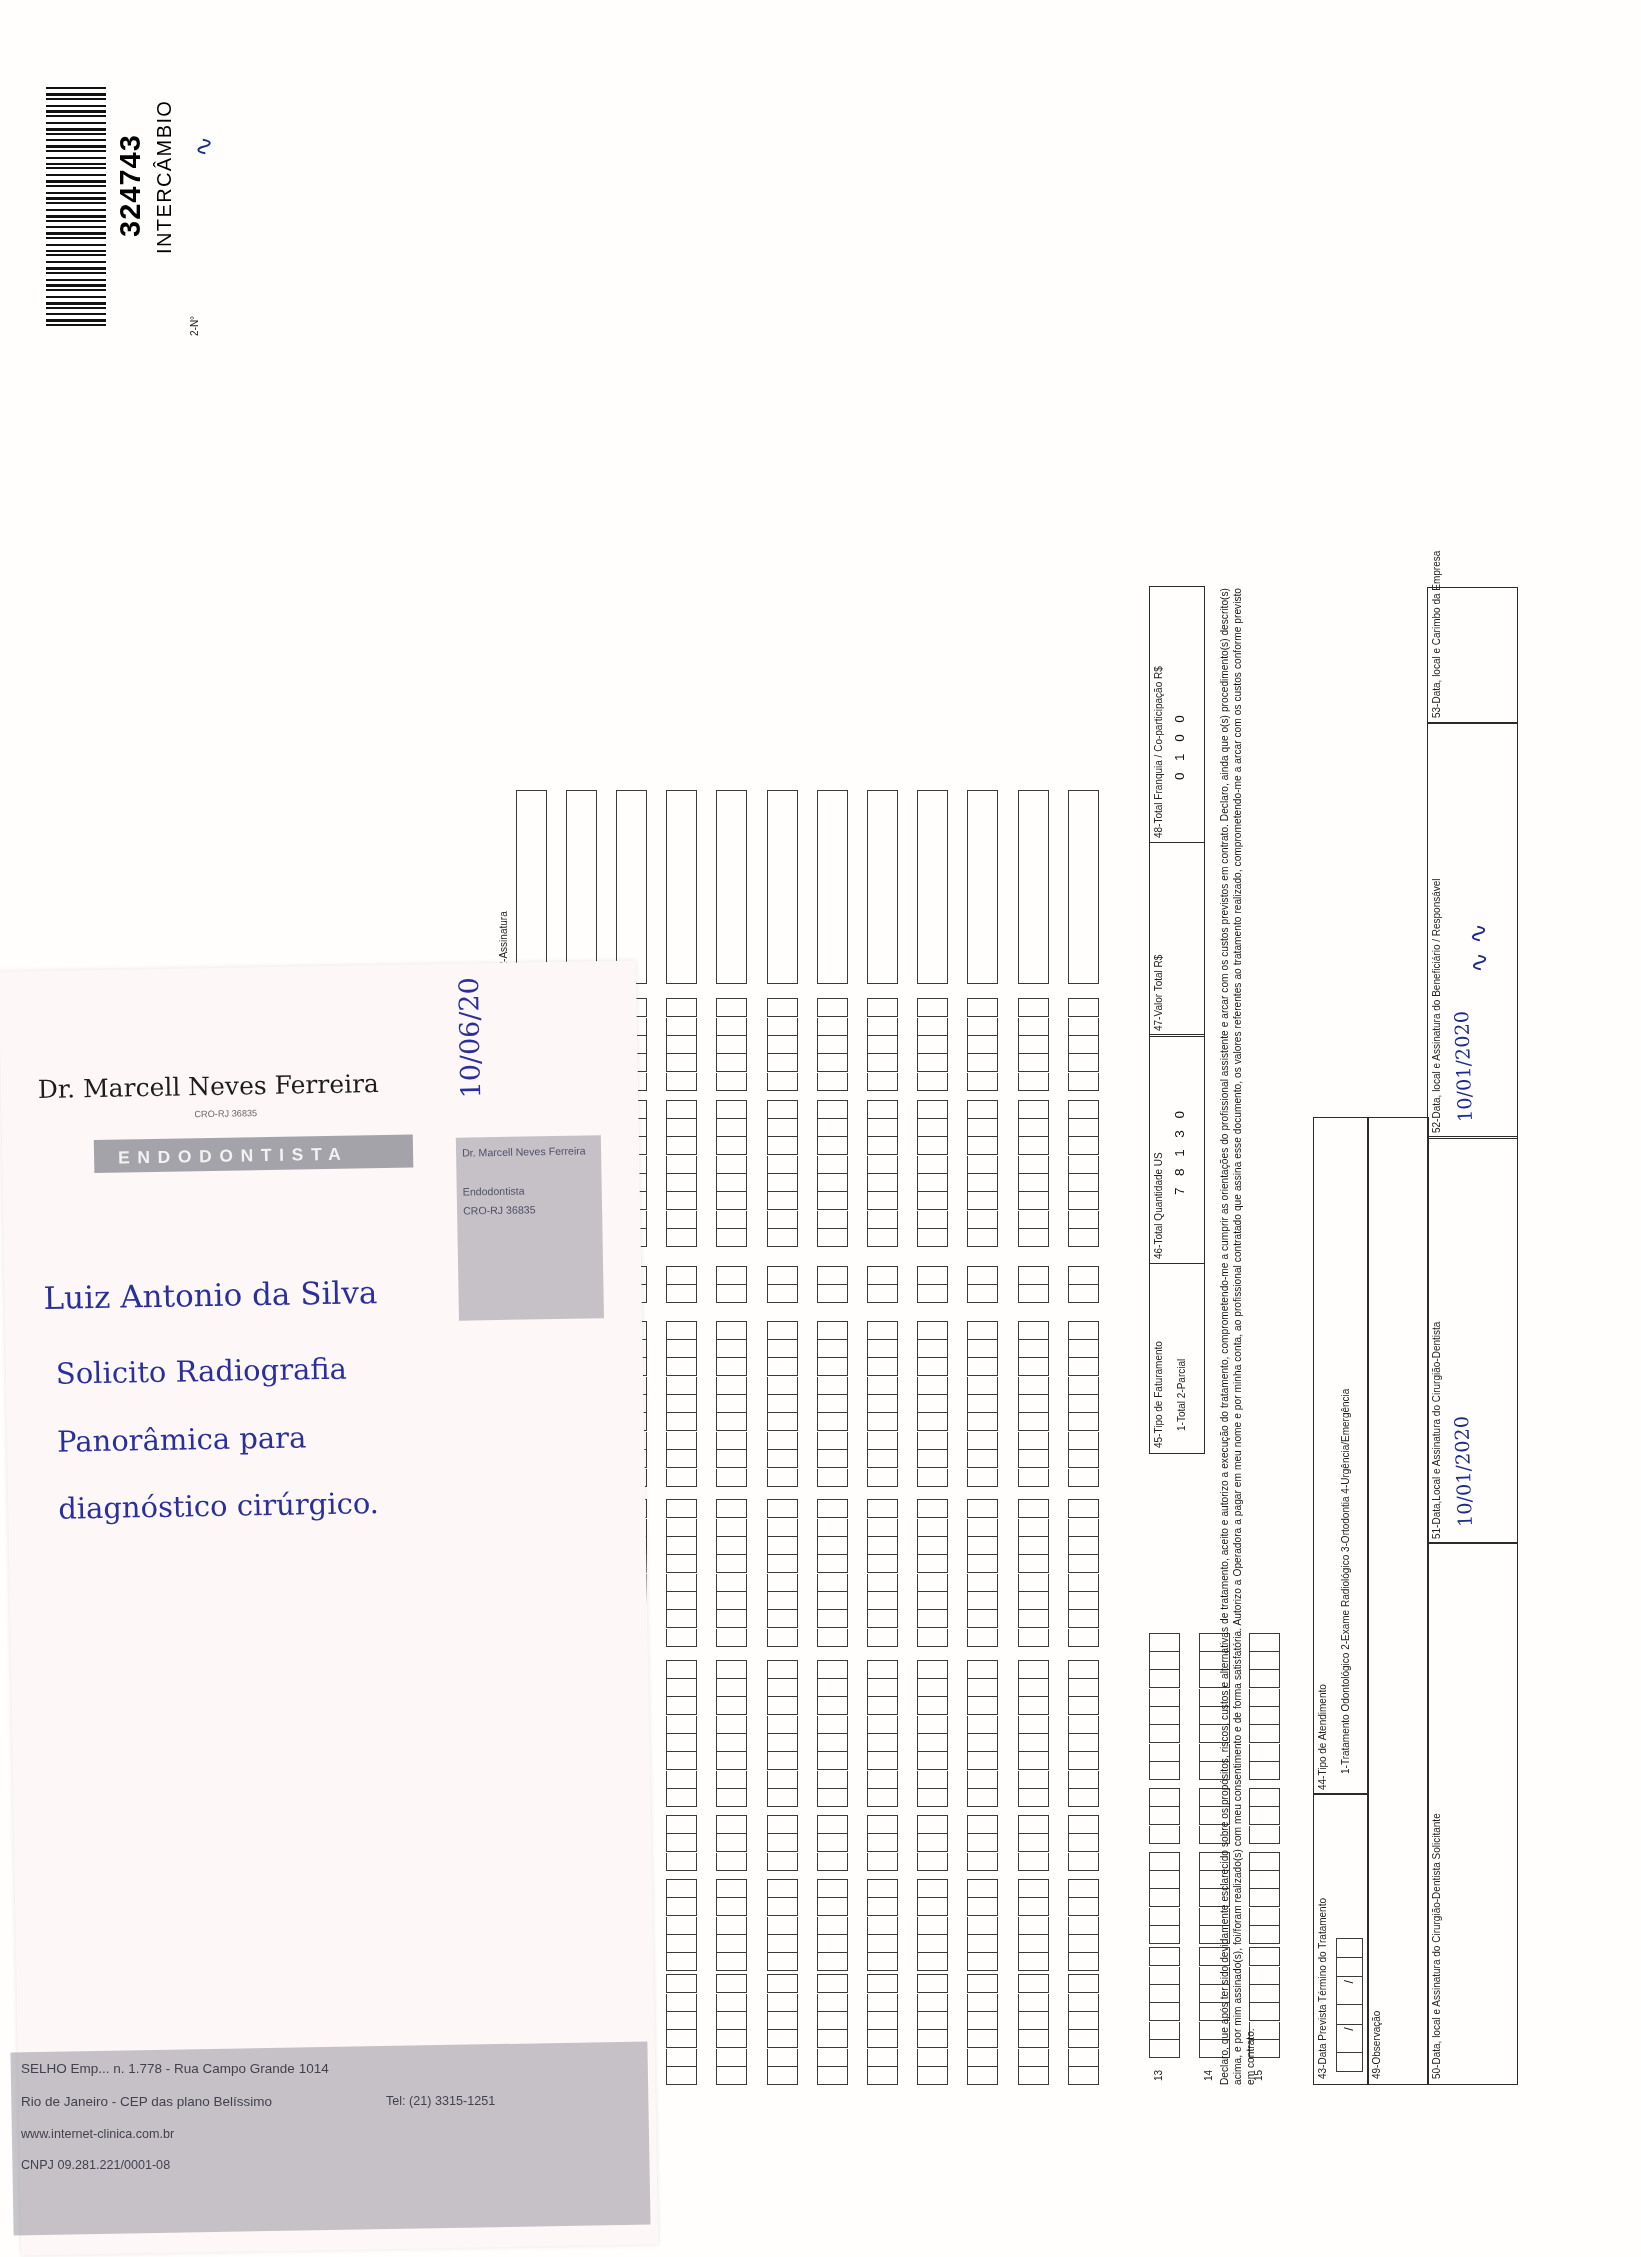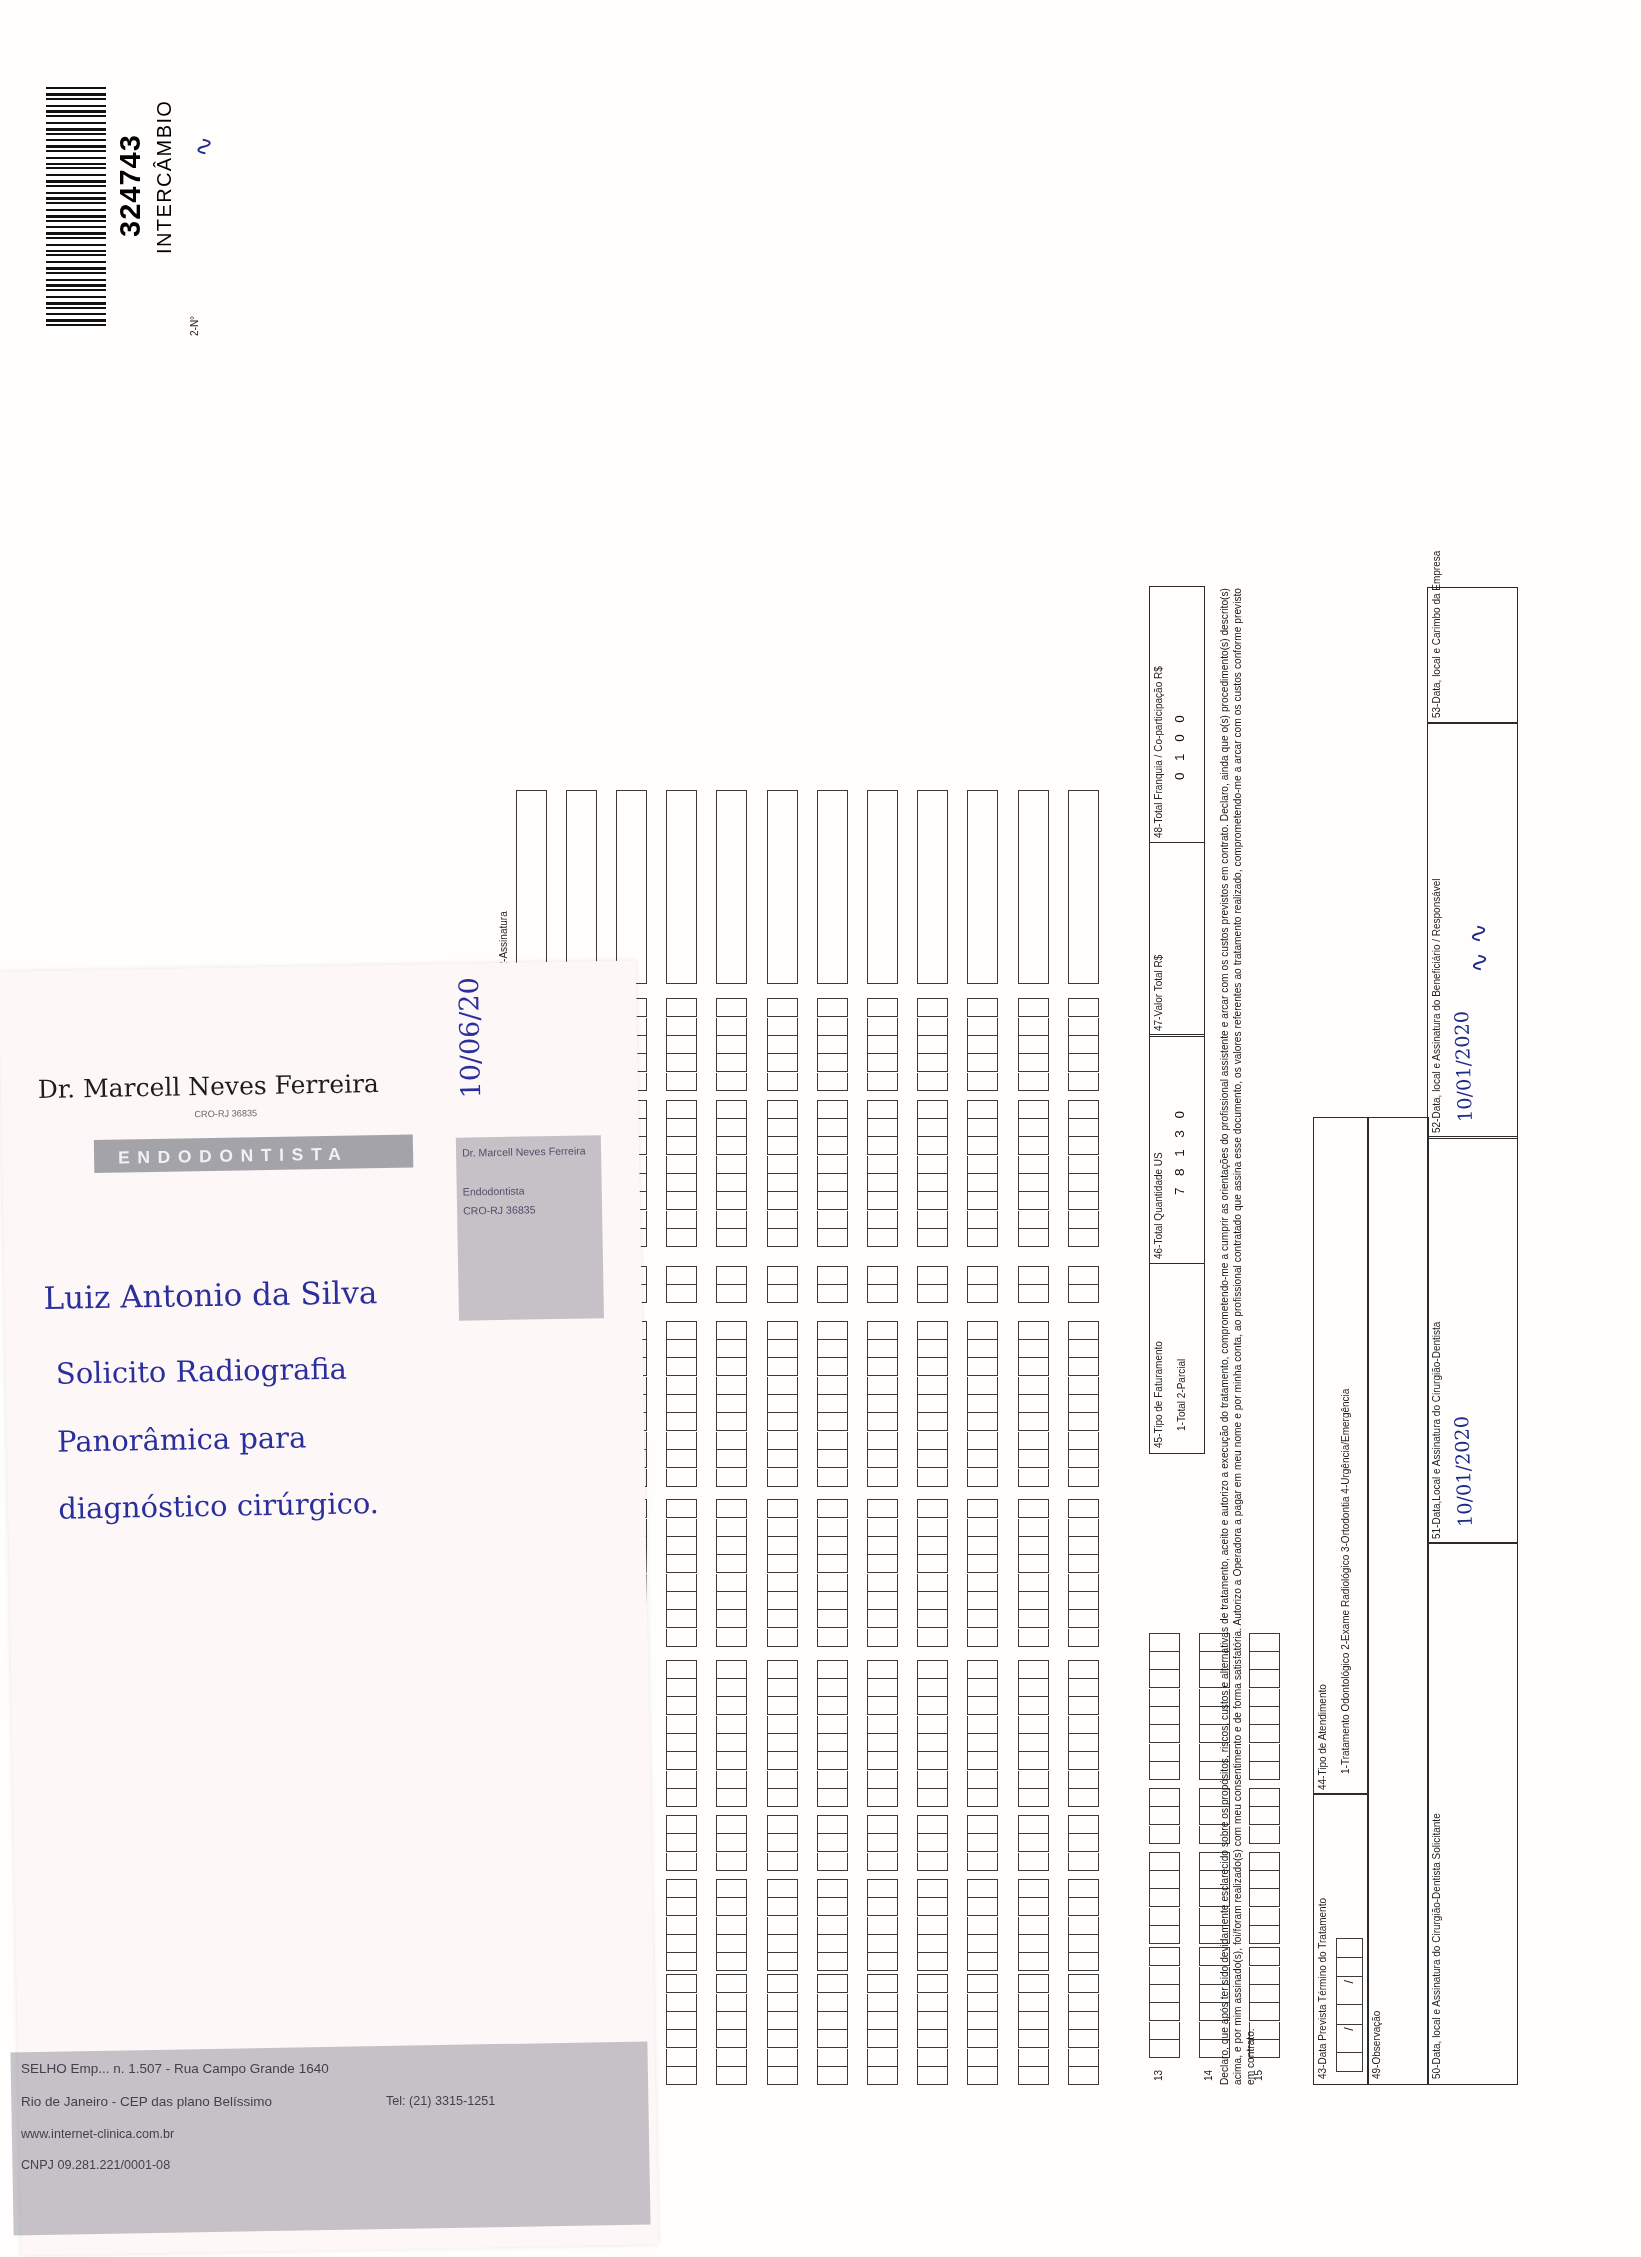--- a/index.html
+++ b/index.html
@@ -1014,19 +1014,19 @@
     <div class="notehand" style="left:50px;top:521px;font-size:29px;">diagnóstico cirúrgico.</div>
     <div class="notehand" style="left:454px;top:135px;font-size:27px;transform:rotate(-90deg);transform-origin:left top;">10/06/20</div>
 
     <div class="blk" style="left:454px;top:174px;width:145px;height:183px;opacity:.35;"></div>
     <div class="stamp" style="left:460px;top:183px;width:135px;">Dr. Marcell Neves Ferreira</div>
     <div class="stamp" style="left:460px;top:222px;">Endodontista</div>
     <div class="stamp" style="left:460px;top:241px;">CRO-RJ 36835</div>
   </div>
 
   <div class="blk" style="left:11.6px;top:2047px;width:637px;height:183px;opacity:.35;transform:rotate(-1deg);"></div>
-  <div class="stamp" style="left:21px;top:2062px;font-size:13.5px;color:#2a2a3a;">SELHO Emp... n. 1.507 - Rua Campo Grande 1640</div>
+  <div class="stamp" style="left:21px;top:2062px;font-size:13.5px;color:#2a2a3a;">SELHO Emp... n. 1.778 - Rua Campo Grande 1014</div>
   <div class="stamp" style="left:21px;top:2095px;font-size:13.5px;color:#2a2a3a;">Rio de Janeiro - CEP das plano Belíssimo</div>
   <div class="stamp" style="left:21px;top:2128px;font-size:12.6px;color:#2a2a3a;">www.internet-clinica.com.br</div>
   <div class="stamp" style="left:386px;top:2095px;font-size:12.6px;color:#2a2a3a;">Tel: (21) 3315-1251</div>
   <div class="stamp" style="left:21px;top:2159px;font-size:12.6px;color:#2a2a3a;">CNPJ 09.281.221/0001-08</div>
 </div>
 
 
 </body></html>

